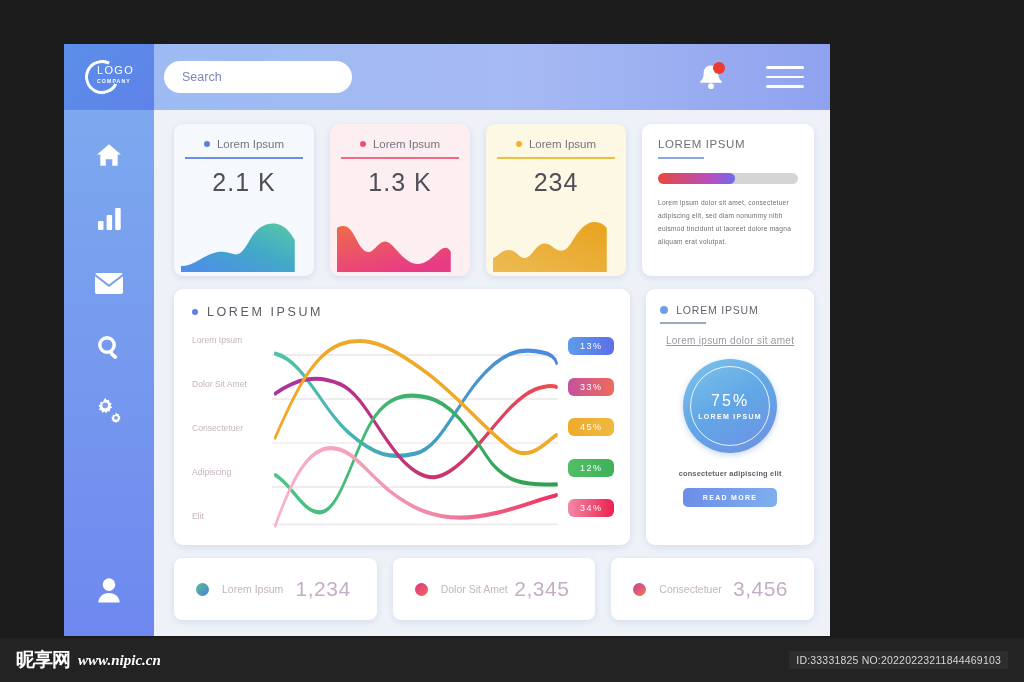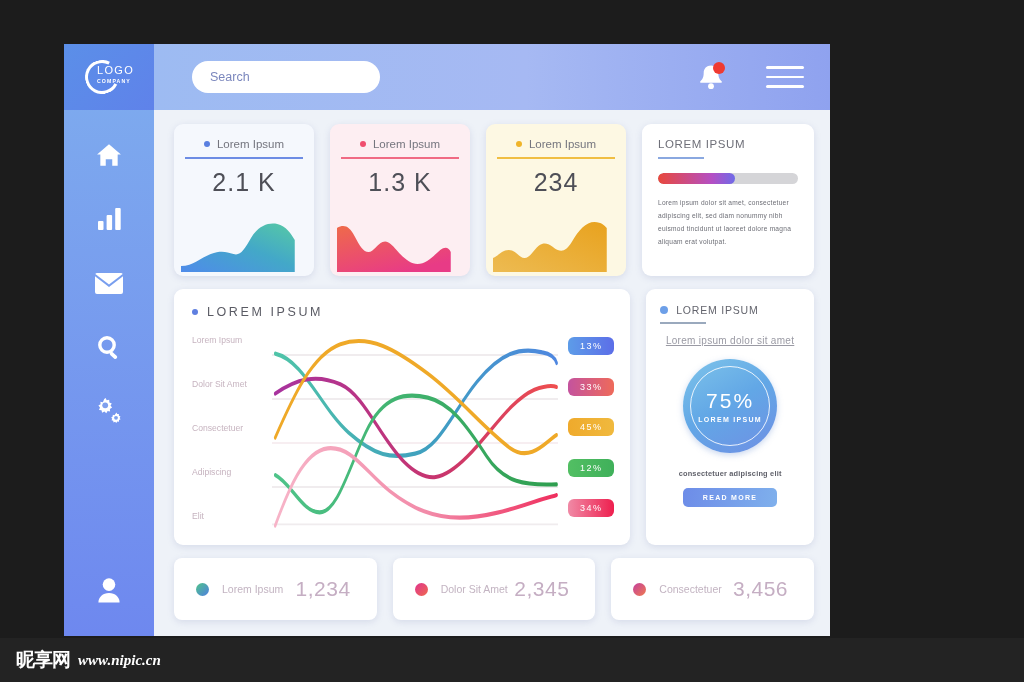--- a/index.html
+++ b/index.html
@@ -60,21 +60,21 @@
   .nav-item svg { fill: #ffffff; }
   .nav-bottom { margin-top: auto; margin-bottom: 26px; }
 
   
   .main-col { flex: 1; display: flex; flex-direction: column; min-width: 0; }
 
   .topbar {
     height: 66px;
     background: linear-gradient(90deg, #9dbbf2 0%, #a6b9f3 55%, #8fa2ef 100%);
     display: flex; align-items: center;
-    padding: 0 26px 0 38px;
+    padding: 0 26px 0 10px;
     flex-shrink: 0;
   }
   .search-box {
     width: 188px; height: 32px;
     background: #fff;
     border-radius: 16px;
     border: none; outline: none;
     padding: 0 18px;
     font-size: 12.5px;
     font-family: "Liberation Sans", sans-serif;
@@ -216,21 +216,21 @@
     display: flex; flex-direction: column; align-items: center; justify-content: center;
     position: relative;
     box-shadow: 0 2px 6px rgba(100,140,210,.35);
   }
   .donut-ring::after {
     content: ""; position: absolute;
     left: 7px; top: 7px; right: 7px; bottom: 7px;
     border: 1.6px solid rgba(255,255,255,.85);
     border-radius: 50%;
   }
-  .donut-pct { font-size: 21px; color: #fff; letter-spacing: 2px; }
+  .donut-pct { font-size: 16px; color: #fff; letter-spacing: 2px; }
   .donut-pct-lbl { font-size: 7px; color: #fff; letter-spacing: 1.3px; margin-top: 3px; font-weight: 700; }
   .donut-caption { font-size: 7.4px; color: #61626b; margin-top: 16px; font-weight: 700; letter-spacing: .2px; }
   .read-more {
     margin-top: 10px;
     width: 94px; height: 19px;
     border-radius: 5px; border: none;
     background: linear-gradient(100deg, #6d8ce8 0%, #7fb0ec 100%);
     color: #fff; font-size: 7px; letter-spacing: 1.3px; font-weight: 700;
     font-family: "Liberation Sans", sans-serif;
     cursor: pointer;
@@ -557,13 +557,14 @@
         </div>
       </div>
 
     </div>
   </div>
 </div>
 
 <footer class="footer">
   <span class="wm-cn">昵享网</span>
   <span class="wm-url">www.nipic.cn</span>
+  <span class="wm-id">ID:33331825 NO:20220223211844469103</span>
 </footer>
 
 </body></html>

